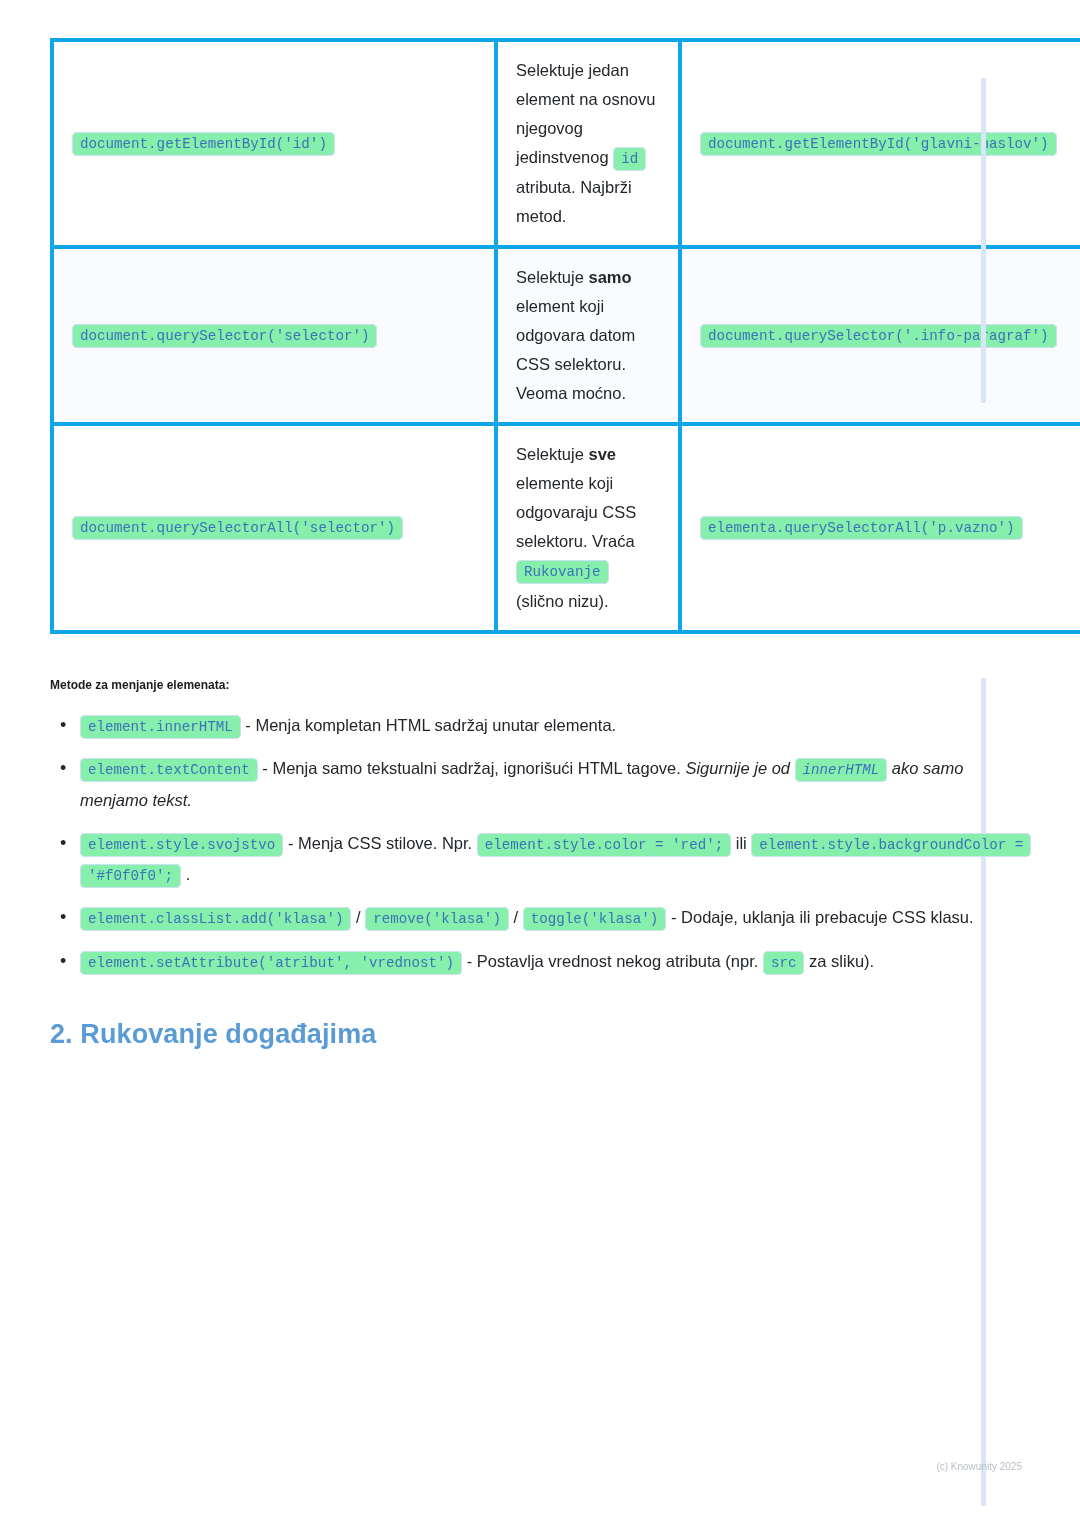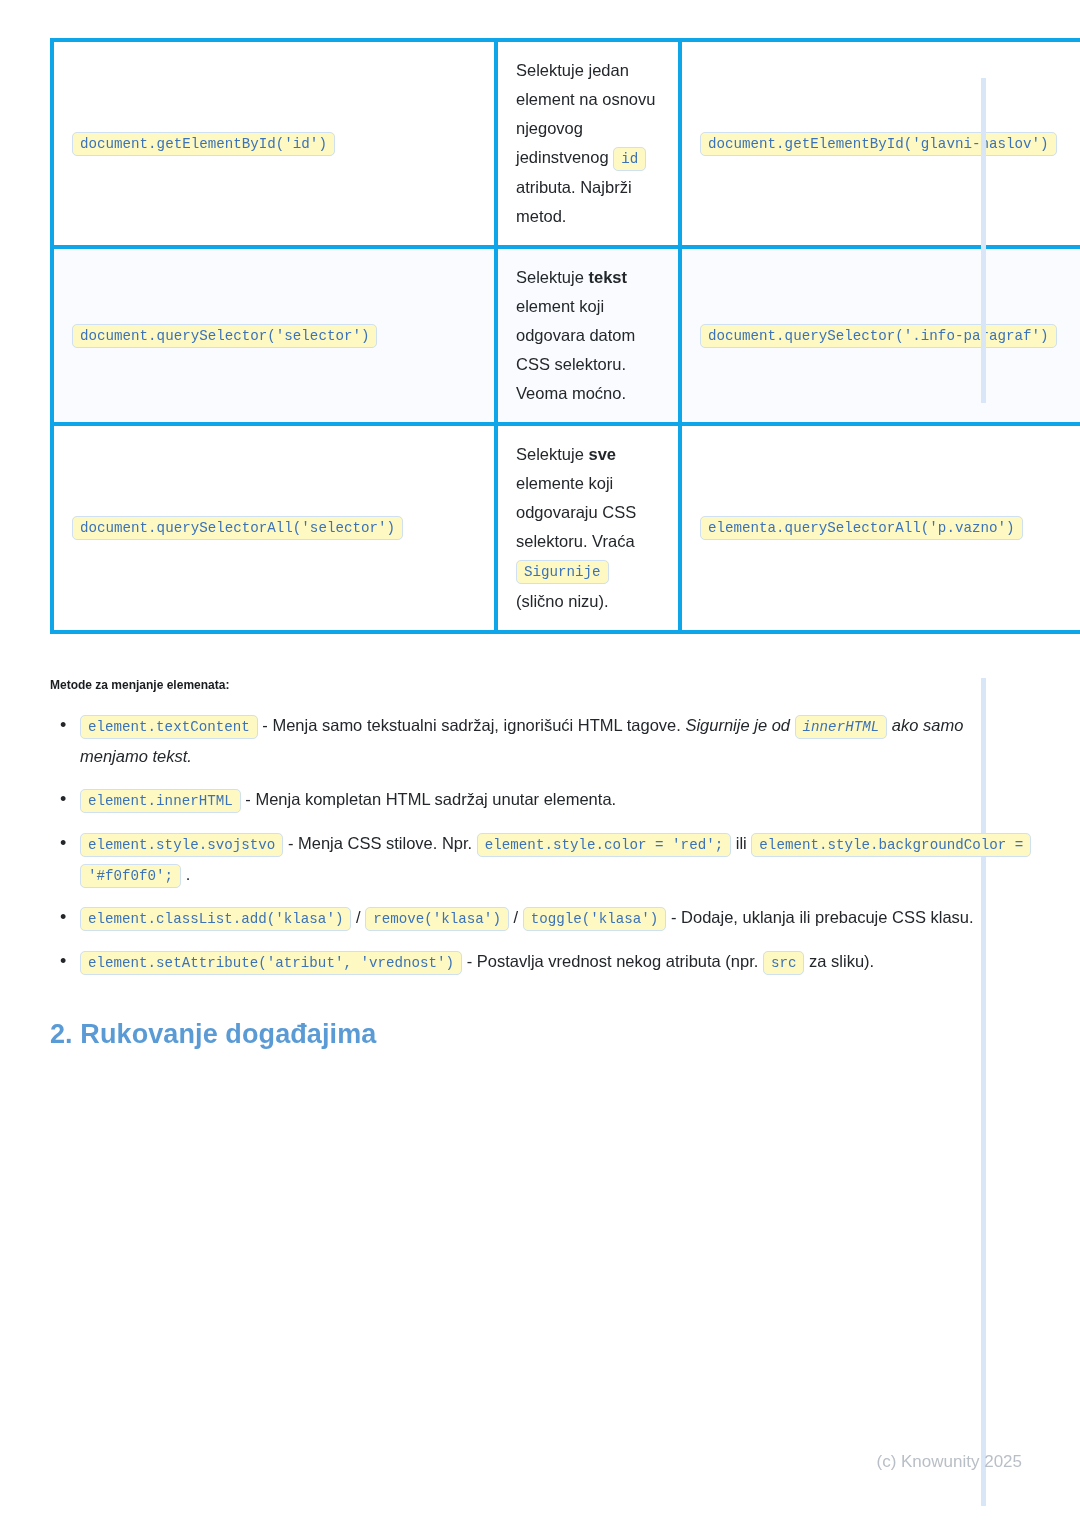--- a/index.html
+++ b/index.html
@@ -58,21 +58,21 @@
     line-height: 29px;
     color: #23272b;
   }
   .desc b { font-weight: bold; }
 
   
   code, .code {
     font-family: "Liberation Mono", "DejaVu Sans Mono", monospace;
     font-size: 14.2px;
     color: #3b72b8;
-    background: #fef9c3;
+    background: #86efac;
     border: 1px solid #cfe0f3;
     border-radius: 5px;
     padding: 3px 7px;
     white-space: normal;
     display: inline;
     line-height: 2.0;
     box-decoration-break: clone;
     -webkit-box-decoration-break: clone;
   }
 
@@ -112,21 +112,21 @@
     font-weight: bold;
     color: #5b9bd5;
     margin: 42px 0 18px 0;
     letter-spacing: 0.1px;
   }
 
   .footer-note {
     position: absolute;
     right: 58px;
     bottom: 94px;
-    font-size: 17px;
+    font-size: 10px;
     color: #b9bfc6;
     font-family: "Liberation Sans", sans-serif;
   }
 </style>
 </head>
 <body>
 
 <div class="page">
 
   <div class="accent-bar b1"></div>
@@ -143,45 +143,45 @@
         </td>
         <td class="c3">
           <span class="code">document.getElementById('glavni-naslov')</span>
         </td>
       </tr>
       <tr class="alt">
         <td class="c1">
           <span class="code">document.querySelector('selector')</span>
         </td>
         <td class="c2">
-          <div class="desc">Selektuje <b>tekst</b> element koji odgovara datom CSS selektoru. Veoma moćno.</div>
+          <div class="desc">Selektuje <b>samo</b> element koji odgovara datom CSS selektoru. Veoma moćno.</div>
         </td>
         <td class="c3">
           <span class="code">document.querySelector('.info-paragraf')</span>
         </td>
       </tr>
       <tr>
         <td class="c1">
           <span class="code">document.querySelectorAll('selector')</span>
         </td>
         <td class="c2">
-          <div class="desc">Selektuje <b>sve</b> elemente koji odgovaraju CSS selektoru. Vraća <span class="code">Sigurnije</span> (slično nizu).</div>
+          <div class="desc">Selektuje <b>sve</b> elemente koji odgovaraju CSS selektoru. Vraća <span class="code">Rukovanje</span> (slično nizu).</div>
         </td>
         <td class="c3">
           <span class="code">elementa.querySelectorAll('p.vazno')</span>
         </td>
       </tr>
     </tbody>
   </table>
 
   <h3 class="section-head">Metode za menjanje elemenata:</h3>
 
   <ul class="bullets">
+    <li><span class="code">element.innerHTML</span> - Menja kompletan HTML sadržaj unutar elementa.</li>
     <li><span class="code">element.textContent</span> - Menja samo tekstualni sadržaj, ignorišući HTML tagove. <span class="it">Sigurnije je od </span><span class="code" style="font-style: italic;">innerHTML</span><span class="it"> ako samo menjamo tekst.</span></li>
-    <li><span class="code">element.innerHTML</span> - Menja kompletan HTML sadržaj unutar elementa.</li>
     <li><span class="code">element.style.svojstvo</span> - Menja CSS stilove. Npr. <span class="code">element.style.color = 'red';</span> ili <span class="code">element.style.backgroundColor = '#f0f0f0';</span> .</li>
     <li><span class="code">element.classList.add('klasa')</span> / <span class="code">remove('klasa')</span> / <span class="code">toggle('klasa')</span> - Dodaje, uklanja ili prebacuje CSS klasu.</li>
     <li><span class="code">element.setAttribute('atribut', 'vrednost')</span> - Postavlja vrednost nekog atributa (npr. <span class="code">src</span> za sliku).</li>
   </ul>
 
   <h2 class="chapter">2. Rukovanje događajima</h2>
 
   <div class="footer-note">(c) Knowunity 2025</div>
 
 </div>

